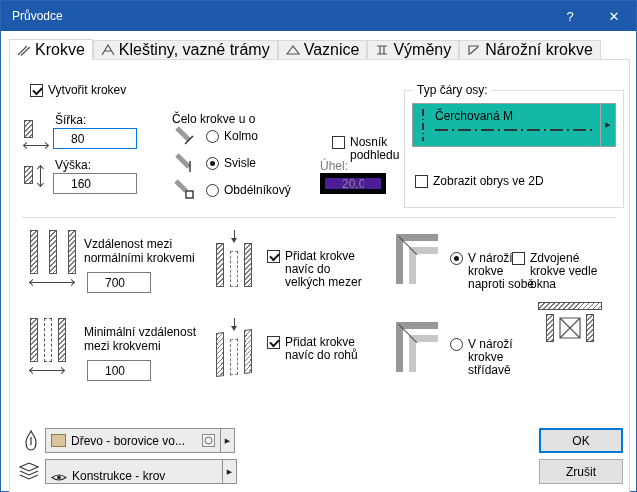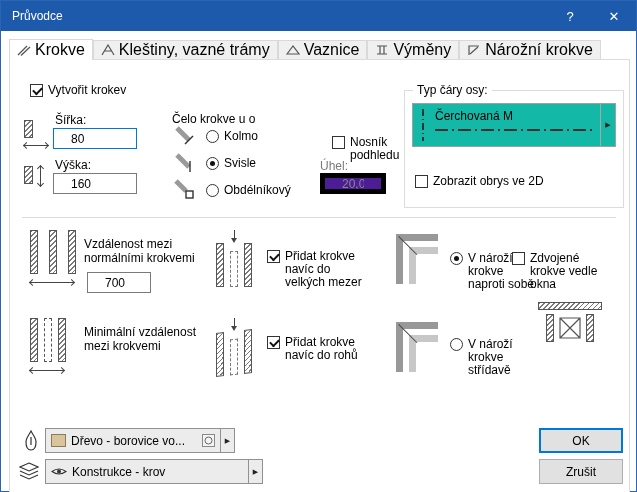--- a/index.html
+++ b/index.html
@@ -304,20 +304,21 @@
           <div class="vbar hatch"></div>
           <div class="vbar"></div>
           <div class="vbar hatch"></div>
         </div>
       <div class="dim">
           <span class="ahl"></span>
           <span class="ahr"></span>
         </div>
     </div>
     <span class="lab" style="left:74px; top:265px; width:122px;">Minimální vzdálenost mezi krokvemi</span>
+    <input class="input" style="left: 77px; top: 300px; width: 64px;" value="100">
 
     <div class="abs add-icon corners" style="left:206px; top:258px;">
       <div class="arrow-down"></div>
       <div class="bars">
           <div class="vbar hatch"></div>
           <div class="vbar dashedbar"></div>
           <div class="vbar hatch"></div>
         </div>
     </div>
     <label class="check" style="left:257px; top:276px; width:106px;">
@@ -355,21 +356,21 @@
     <span class="dd-arrow">▶</span>
   </div>
 
   <span class="abs" style="left:18px; top:461px;">
     <svg width="20" height="19" viewBox="0 0 20 19">
         <path d="M10 1 L19 5 L10 9 L1 5 Z" fill="none" stroke="#333" stroke-width="1.1"></path>
         <path d="M1 9 L10 13 L19 9" fill="none" stroke="#333" stroke-width="1.1"></path>
         <path d="M1 13 L10 17 L19 13" fill="none" stroke="#333" stroke-width="1.1"></path>
       </svg>
   </span>
-  <div class="dd" style="left:44px; top:458px; width:218px;">
+  <div class="dd" style="left:44px; top:458px; width:192px;align-items:flex-end;">
     <span class="mini-icon">
       <svg width="16" height="11" viewBox="0 0 16 11">
           <path d="M1 5.5 Q8 0.5 15 5.5 Q8 10.5 1 5.5 Z" fill="none" stroke="#333" stroke-width="1.1"></path>
           <circle cx="8" cy="5.5" r="2" fill="#333"></circle>
         </svg>
     </span>
     <span class="dd-text">Konstrukce - krov</span>
     <span class="dd-arrow">▶</span>
   </div>
 

